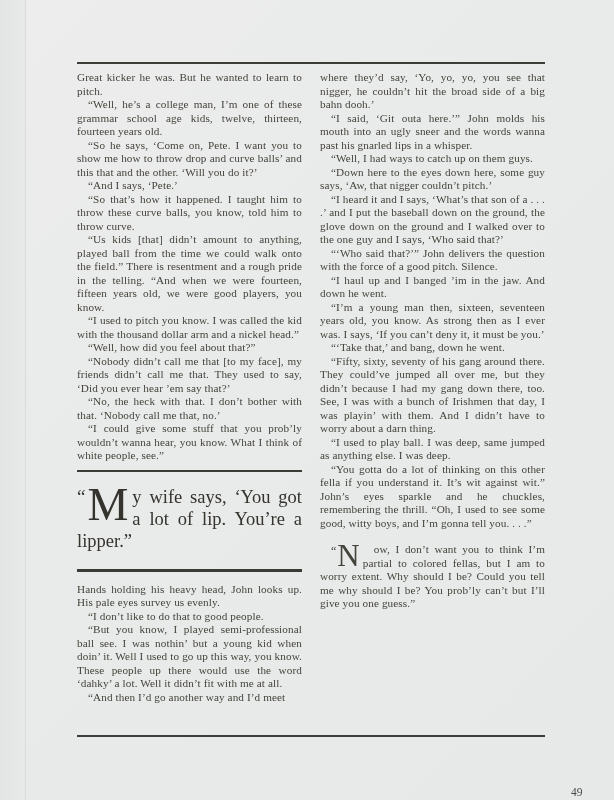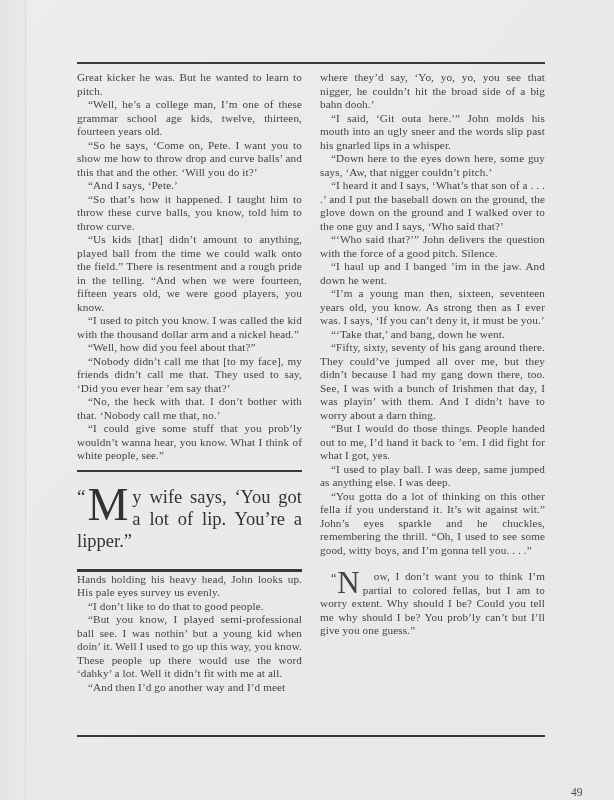--- a/index.html
+++ b/index.html
@@ -81,21 +81,21 @@
   }
   .pq-oq {
     font-size: 19px;
     vertical-align: 17px;
     letter-spacing: 2px;
   }
   .pq-cap {
     font-size: 46px;
     line-height: 38px;
   }
-  .bottom-paras { margin-top: 1px; }
+  .bottom-paras { margin-top: 11px; }
 
   .dropcap-para {
     margin-top: 13px !important;
   }
   .n-dropwrap {
     float: left;
     white-space: nowrap;
     margin-right: 3px;
   }
   .n-oq {
@@ -155,29 +155,29 @@
           <p>Hands holding his heavy head, John looks up. His pale eyes survey us evenly.</p>
           <p>“I don’t like to do that to good people.</p>
           <p>“But you know, I played semi-professional ball see. I was nothin’ but a young kid when doin’ it. Well I used to go up this way, you know. These people up there would use the word ‘dahky’ a lot. Well it didn’t fit with me at all.</p>
           <p>“And then I’d go another way and I’d meet</p>
         </div>
     </div>
 
     <div class="col">
       <div class="cont">
           <p>where they’d say, ‘Yo, yo, yo, you see that nigger, he couldn’t hit the broad side of a big bahn dooh.’</p>
-          <p>“I said, ‘Git outa here.’” John molds his mouth into an ugly sneer and the words slip past his gnarled lips in a whisper.</p>
+          <p>“I said, ‘Git outa here.’” John molds his mouth into an ugly sneer and the words wanna past his gnarled lips in a whisper.</p>
+          <p>“Well, I had ways to catch up on them guys.</p>
           <p>“Down here to the eyes down here, some guy says, ‘Aw, that nigger couldn’t pitch.’</p>
           <p>“I heard it and I says, ‘What’s that son of a . . . .’ and I put the baseball down on the ground, the glove down on the ground and I walked over to the one guy and I says, ‘Who said that?’</p>
           <p>“‘Who said that?’” John delivers the question with the force of a good pitch. Silence.</p>
           <p>“I haul up and I banged ’im in the jaw. And down he went.</p>
           <p>“I’m a young man then, sixteen, seventeen years old, you know. As strong then as I ever was. I says, ‘If you can’t deny it, it must be you.’</p>
           <p>“‘Take that,’ and bang, down he went.</p>
           <p>“Fifty, sixty, seventy of his gang around there. They could’ve jumped all over me, but they didn’t because I had my gang down there, too. See, I was with a bunch of Irishmen that day, I was playin’ with them. And I didn’t have to worry about a darn thing.</p>
-          <p>“But I would do those things. People handed out to me, I’d hand it back to ’em. I did fight for what I got, yes.</p>
           <p>“I used to play ball. I was deep, same jumped as anything else. I was deep.</p>
           <p>“You gotta do a lot of thinking on this other fella if you understand it. It’s wit against wit.” John’s eyes sparkle and he chuckles, remembering the thrill. “Oh, I used to see some good, witty boys, and I’m gonna tell you. . . .”</p>
         </div>
 
       <p class="dropcap-para">
         <span class="n-dropwrap"><span class="n-oq">“</span><span class="n-cap">N</span></span><span class="dc-body">ow, I don’t want you to think I’m partial to colored fellas, but I am to worry extent. Why should I be? Could you tell me why should I be? You prob’ly can’t but I’ll give you one guess.”</span>
       </p>
     </div>
 
   </div>

